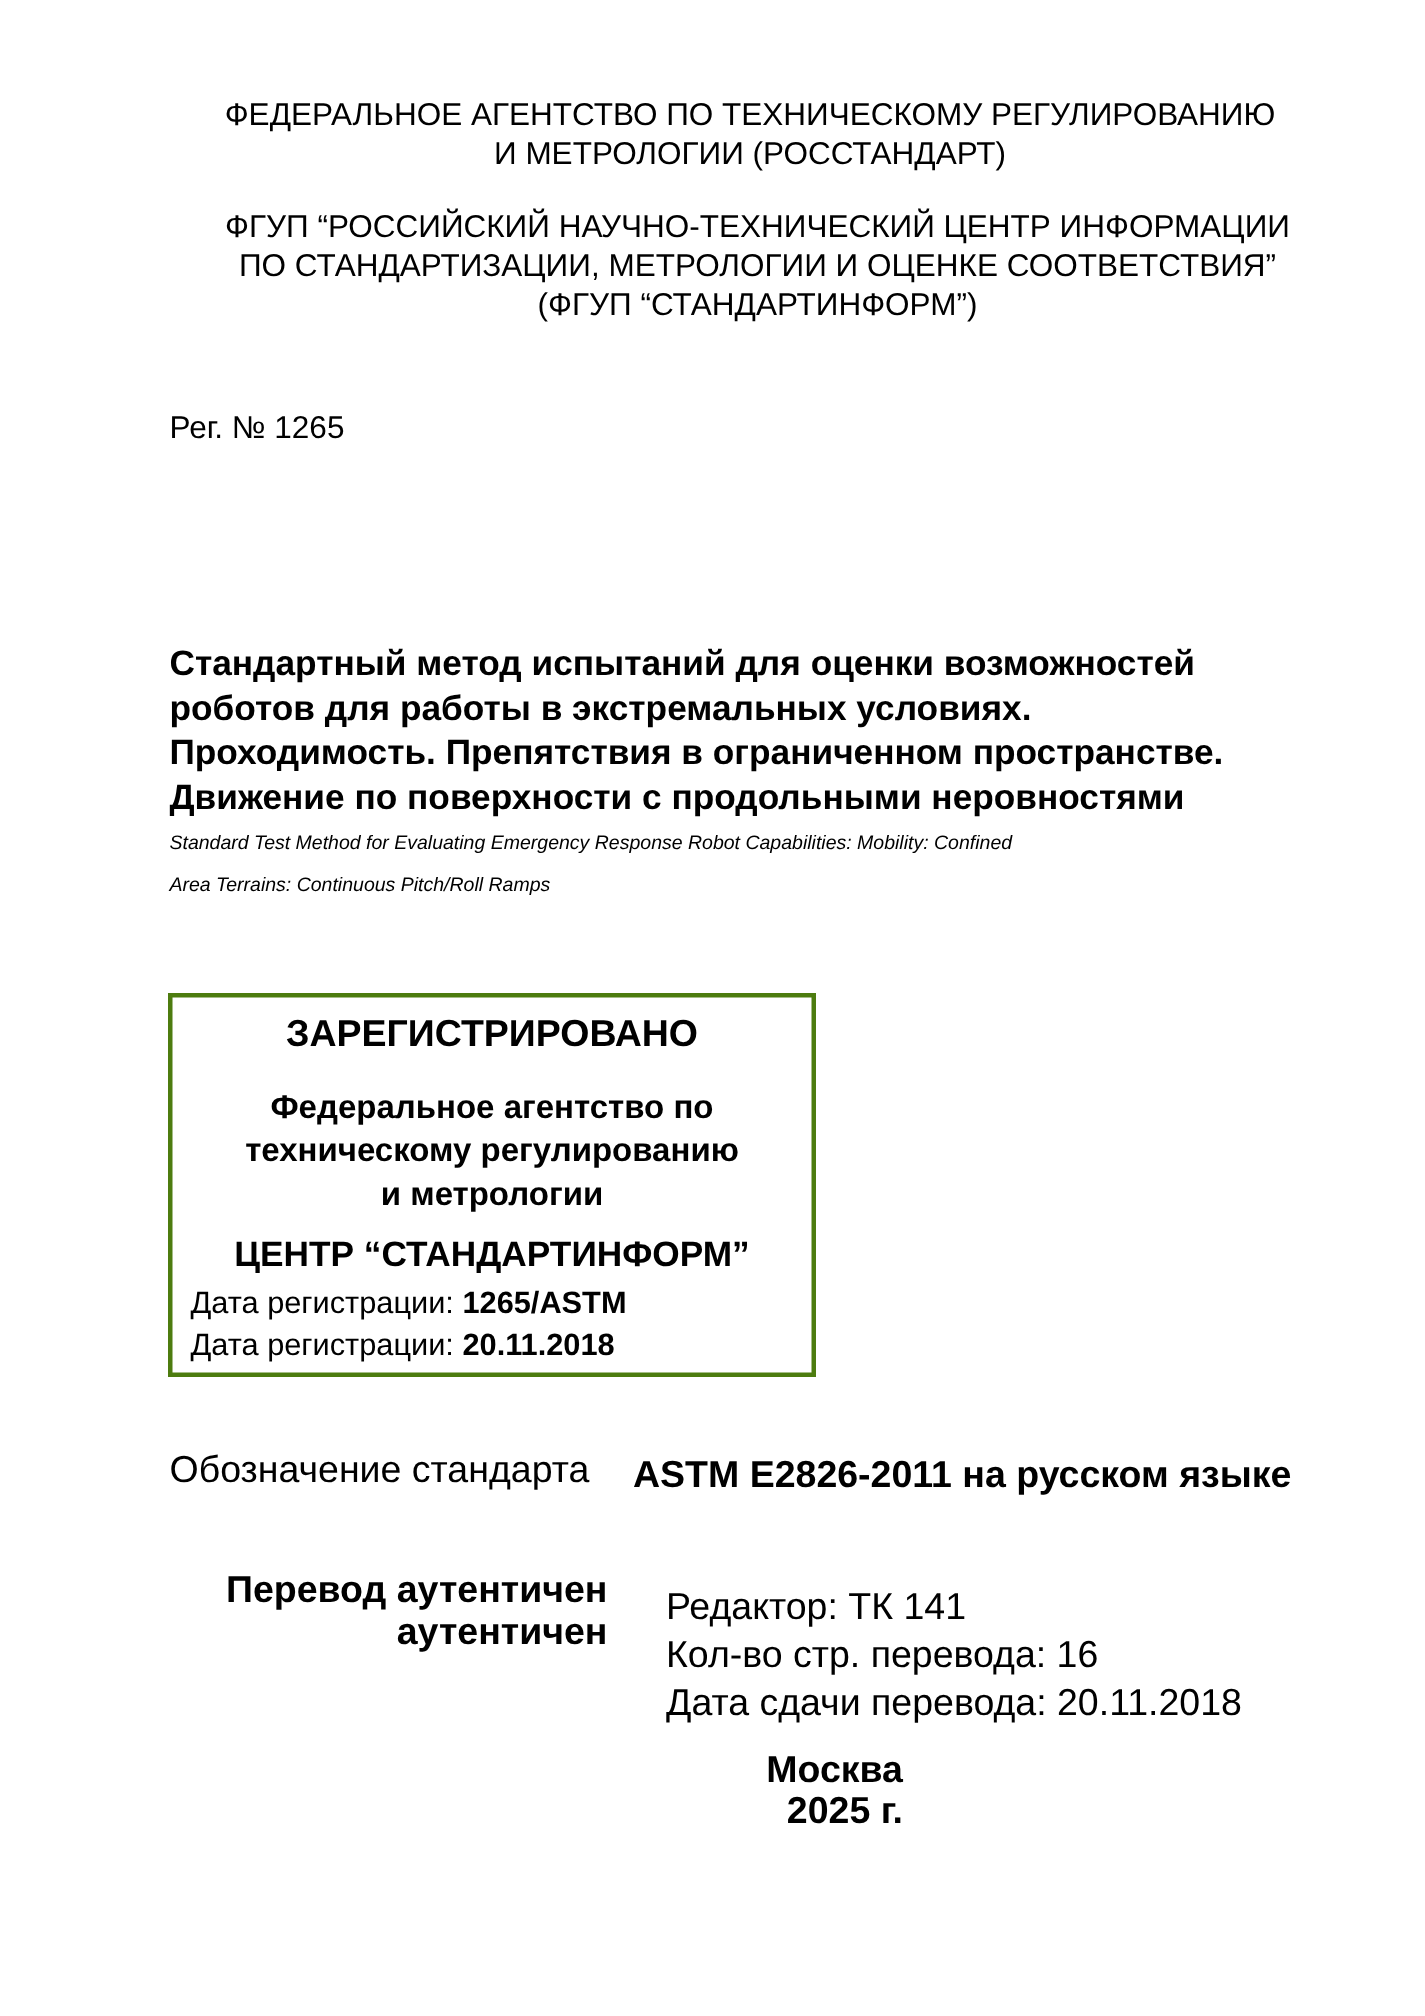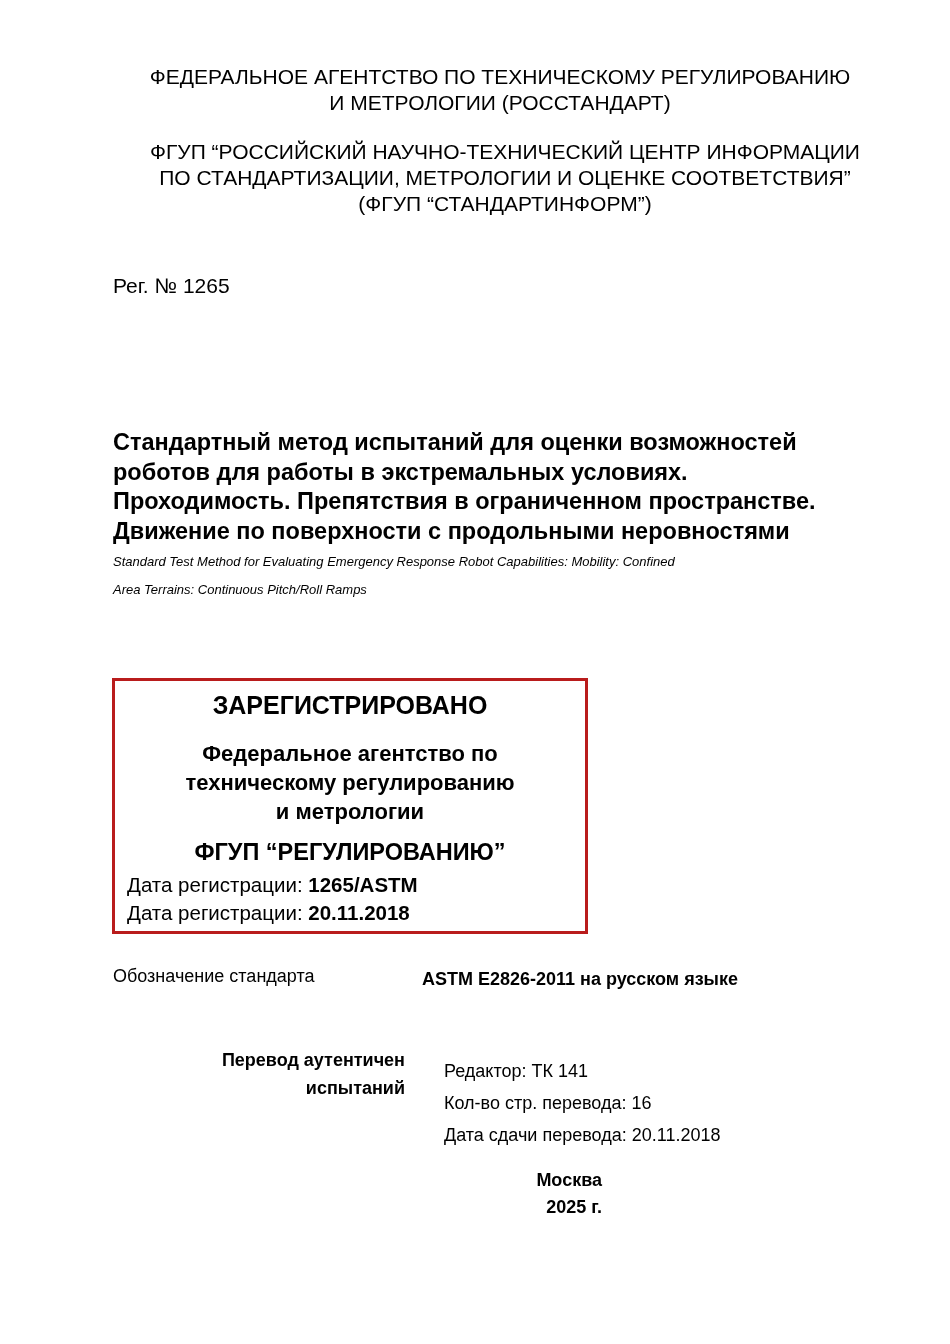--- a/index.html
+++ b/index.html
@@ -7,28 +7,28 @@
       width: 950px; height: 1344px; position: relative; overflow: hidden;
       font-family: "Liberation Sans", sans-serif; color: #000;
     }
     .abs { position: absolute; }
     .center { text-align: right; }
     .hdr { left: 100px; width: 800px; font-size: 21px; line-height: 26px; text-align: center; }
     .reg { left: 113px; top: 274px; font-size: 21px; }
     .title { left: 113px; top: 380px; width: 800px; font-size: 23.5px; font-weight: bold; line-height: 29.5px; margin-top: 48px; }
     .en { left: 113px; top: 548px; width: 800px; font-size: 13px; font-style: italic; line-height: 28px; }
     .box {
-      left: 112px; top: 678px; width: 426px; height: 250px;
-      border: 3px solid #b91c1c; box-sizing: content-box; padding-left: 44px;
+      left: 112px; top: 662px; width: 426px; height: 250px;
+      border: 3px solid #4d7c0f; box-sizing: content-box;
     }
     .box .b1 { position: absolute; left: 0; right: 0; top: 10px; text-align: center; font-size: 25px; font-weight: bold; }
     .box .b2 { position: absolute; left: 0; right: 0; top: 58px; text-align: center; font-size: 22px; font-weight: bold; line-height: 29px; }
     .box .b3 { position: absolute; left: 0; right: 0; top: 158px; text-align: center; font-size: 23.5px; font-weight: bold; }
     .box .row { position: absolute; left: 12px; font-size: 20.5px; }
-    .lbl { font-size: 18px; }
+    .lbl { font-size: 25px; }
     .bold { font-weight: bold; }
   </style>
 </head>
 <body>
 
 <div>
 
   <div class="abs hdr" style="top:64px;">
     <div>ФЕДЕРАЛЬНОЕ АГЕНТСТВО ПО ТЕХНИЧЕСКОМУ РЕГУЛИРОВАНИЮ</div>
     <div>И МЕТРОЛОГИИ (РОССТАНДАРТ)</div>
@@ -54,35 +54,35 @@
     <div>Area Terrains: Continuous Pitch/Roll Ramps</div>
   </div>
 
   <div class="abs box">
     <div class="b1">ЗАРЕГИСТРИРОВАНО</div>
     <div class="b2">
       <div>Федеральное агентство по</div>
       <div>техническому регулированию</div>
       <div>и метрологии</div>
     </div>
-    <div class="b3">ФГУП “РЕГУЛИРОВАНИЮ”</div>
+    <div class="b3">ЦЕНТР “СТАНДАРТИНФОРМ”</div>
     <div class="row" style="top:192px;">
       <span>Дата регистрации: </span><span class="bold">1265/ASTM</span>
     </div>
     <div class="row" style="top:220px;">
       <span>Дата регистрации: </span><span class="bold">20.11.2018</span>
     </div>
   </div>
 
   <div class="abs lbl" style="left:113px; top:966px;">Обозначение стандарта</div>
   <div class="abs lbl bold" style="left:422px; top:969px;">ASTM E2826-2011 на русском языке</div>
 
   <div class="abs lbl bold center" style="left:120px; top:1046px; width:285px; line-height:28px;">
     <div>Перевод аутентичен</div>
-    <div>испытаний</div>
+    <div>аутентичен</div>
   </div>
 
   <div class="abs lbl" style="left:444px; top:1055px; line-height:32px;">
     <div>Редактор: ТК 141</div>
     <div>Кол-во стр. перевода: 16</div>
     <div>Дата сдачи перевода: 20.11.2018</div>
   </div>
 
   <div class="abs lbl bold center" style="left:402px; top:1167px; width:200px; line-height:27px;">
     <div>Москва</div>

